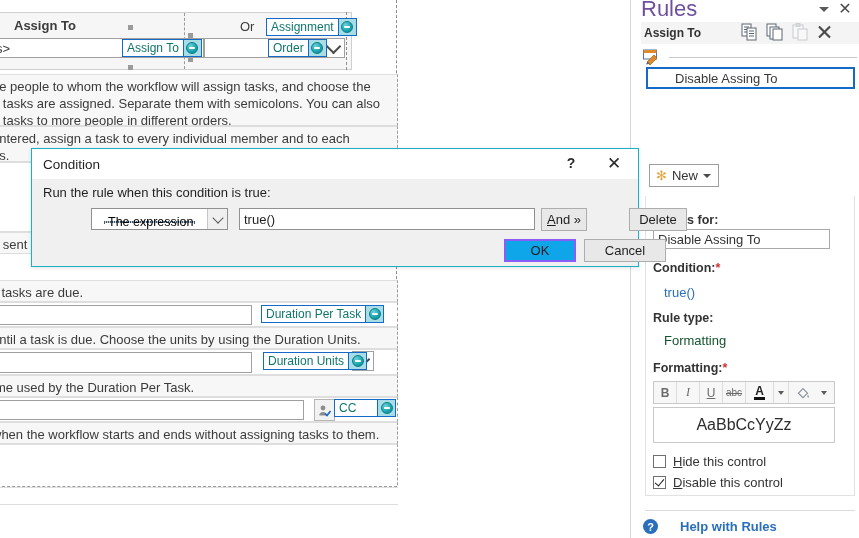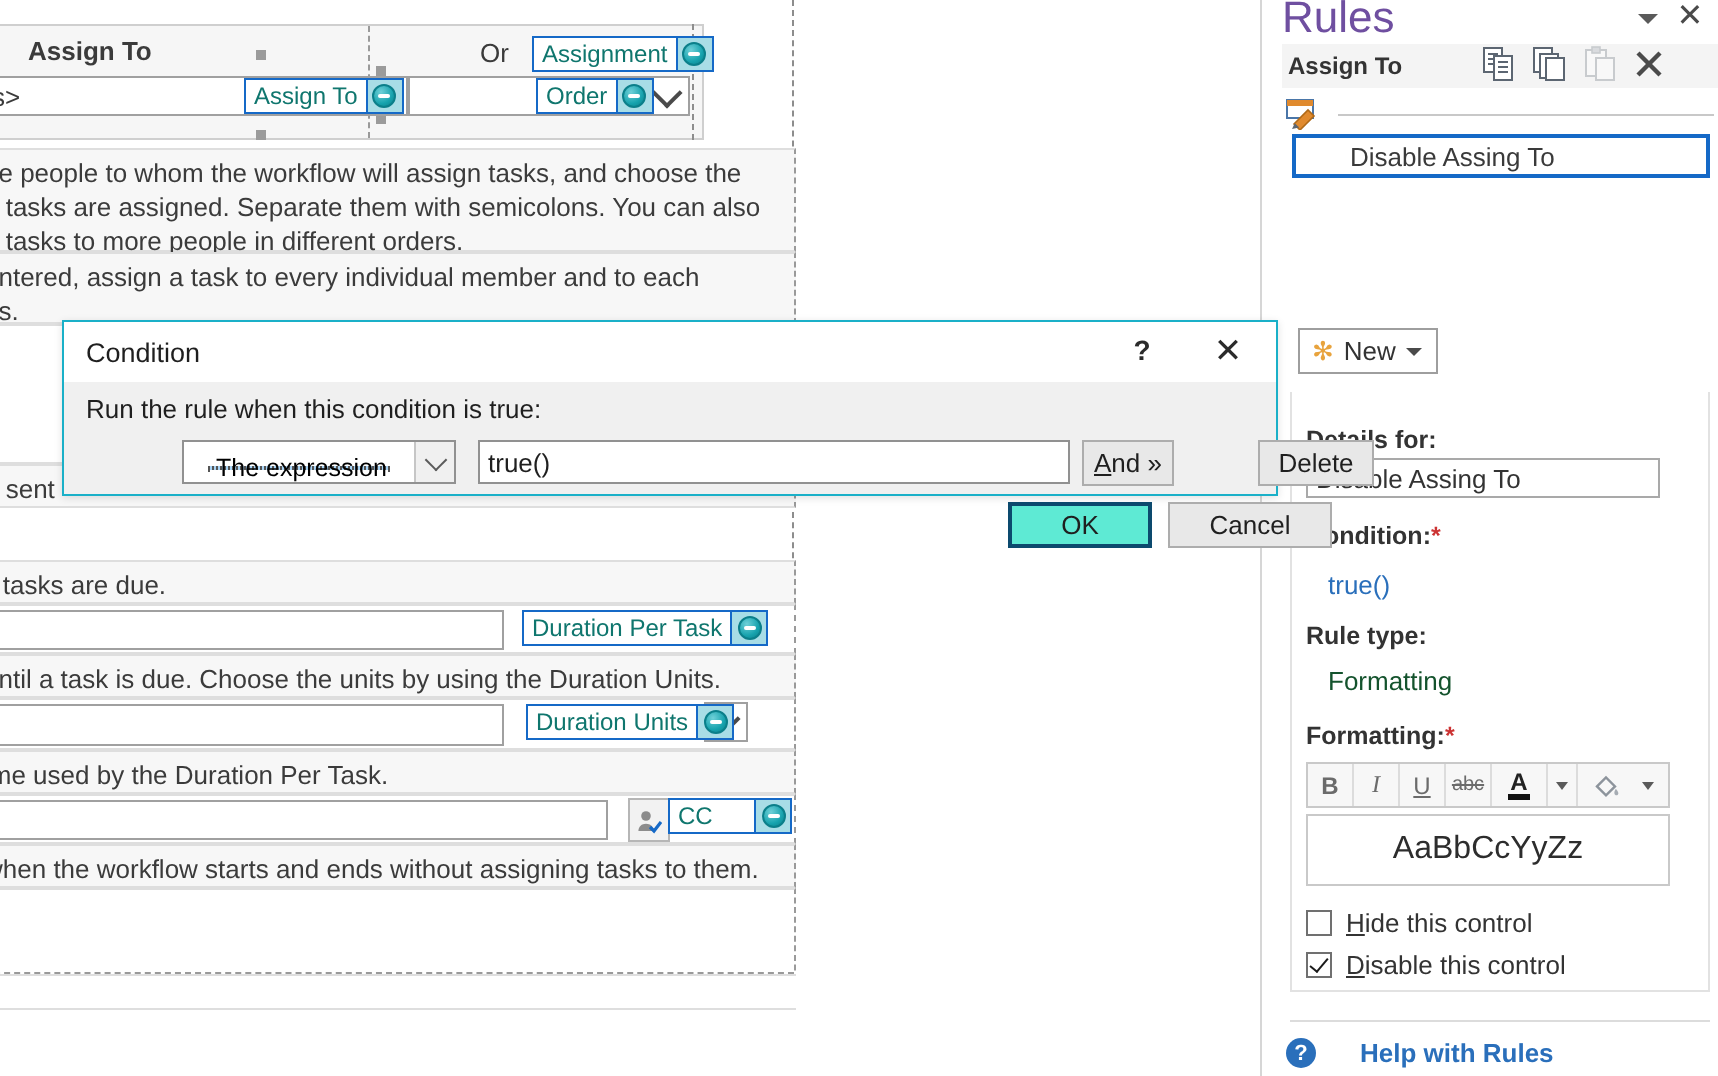--- a/index.html
+++ b/index.html
@@ -463,22 +463,22 @@
   .help-link {
     color: #2a6fbb;
     font-size: 13px;
     font-weight: bold;
     padding-left: 16px;
   }
 
   
   #condition-dialog {
     position: absolute;
-    left: 31px; top: 160px;
-    width: 608px; height: 88px;
+    left: 31px; top: 148px;
+    width: 608px; height: 119px;
     background: #f0f0f0;
     border: 1px solid #1ab0c8;
     box-sizing: border-box;
     z-index: 40;
     box-shadow: 0 1px 4px rgba(0,0,0,0.12);
   }
   #condition-dialog .dlg-title-bar {
     position: absolute;
     left: 0; right: 0; top: 0;
     height: 30px;
@@ -568,22 +568,22 @@
     background: #e8e8e8;
     box-sizing: border-box;
     display: flex;
     align-items: center;
     justify-content: center;
     font-size: 13px;
     color: #1f1f1f;
     height: 23px;
   }
   .dlg-btn.primary {
-    border: 2px solid #0c4a6e;
-    background: #5eead4;
+    border: 2px solid #8b5cf6;
+    background: #0ea5e9;
   }
   .u-accel { text-decoration: underline; }
 
 </style>
 </head>
 <body>
 
 <div id="root">
 
   <div id="design-surface">

